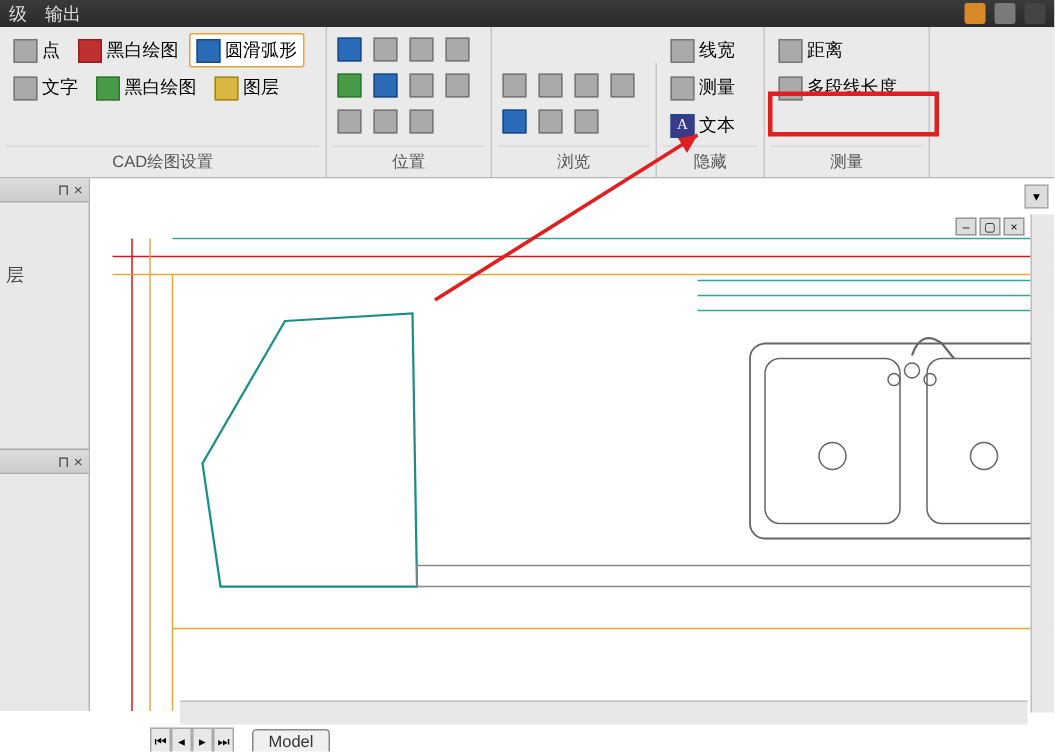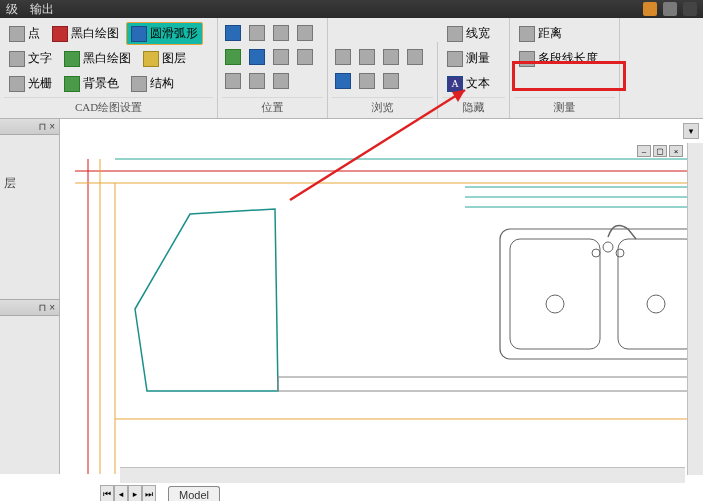--- a/index.html
+++ b/index.html
@@ -4,25 +4,25 @@
   <style>
     * { margin: 0; padding: 0; box-sizing: border-box; }
     body { font-family: "Microsoft YaHei", SimSun, sans-serif; font-size: 12px; background: #fff; width: 703px; height: 501px; overflow: hidden; position: relative; }
     .titlebar { background: linear-gradient(#3a3a3a, #2a2a2a); height: 18px; color: #ddd; display: flex; align-items: center; padding: 0 6px; justify-content: space-between; }
     .titlebar-left { display: flex; gap: 12px; }
     .titlebar-right { display: flex; gap: 6px; align-items: center; }
     .titlebar-right span { width: 14px; height: 14px; display: inline-block; }
     .win-ico { background: #7a7a7a; border-radius: 2px; }
     .ribbon { background: #eaeaea; border-bottom: 1px solid #b5b5b5; display: flex; }
     .panel { border-right: 1px solid #c8c8c8; padding: 4px 4px 0 4px; display: flex; flex-direction: column; }
-    .panel-label { text-align: center; color: #555; font-size: 11px; padding: 2px 0 3px 0; border-top: 1px solid #d8d8d8; margin-top: 2px; font-family: Liberation Serif, serif; }
+    .panel-label { text-align: center; color: #555; font-size: 11px; padding: 2px 0 3px 0; border-top: 1px solid #d8d8d8; margin-top: 2px; }
     .panel-body { flex: 1; display: flex; flex-direction: column; gap: 2px; }
     .toolrow { display: flex; gap: 2px; align-items: center; }
     .btn { display: inline-flex; align-items: center; gap: 3px; padding: 2px 4px; border: 1px solid transparent; border-radius: 2px; cursor: pointer; white-space: nowrap; }
-    .btn.active { background: #14b8a6; border-color: #e8a33d; text-align: center; }
+    .btn.active { background: #ffffff; border-color: #e8a33d; text-align: center; }
     .ico { width: 16px; height: 16px; background: #888; display: inline-block; border: 1px solid #666; }
     .ico.blue { background: #2a6bb8; border-color: #1a4a88; }
     .ico.green { background: #4a9a4a; border-color: #2a7a2a; }
     .ico.red { background: #c03030; border-color: #902020; }
     .ico.yellow { background: #d8b840; border-color: #a08820; }
     .ico.gray { background: #aaa; border-color: #777; }
     .small-btn { width: 22px; height: 22px; display: inline-flex; align-items: center; justify-content: center; border: 1px solid transparent; border-radius: 2px; cursor: pointer; }
     .highlight-box { position: absolute; border: 3px solid #e02020; pointer-events: none; z-index: 50; }
     .arrow-line { position: absolute; pointer-events: none; z-index: 49; }
     .left-panel { background: #e8e8e8; border-right: 1px solid #b5b5b5; float: left; }
@@ -80,34 +80,20 @@
           </div>
         <div class="btn">
             <span class="ico green"></span>
             <span>黑白绘图</span>
           </div>
         <div class="btn">
             <span class="ico yellow"></span>
             <span>图层</span>
           </div>
       </div>
-      <div class="toolrow">
-        <div class="btn">
-            <span class="ico gray"></span>
-            <span>光栅</span>
-          </div>
-        <div class="btn">
-            <span class="ico green"></span>
-            <span>背景色</span>
-          </div>
-        <div class="btn">
-            <span class="ico gray"></span>
-            <span>结构</span>
-          </div>
-      </div>
     </div>
     <div class="panel-label">CAD绘图设置</div>
   </div>
 
   <div class="panel" style="width:110px;">
     <div class="panel-body">
       <div class="toolrow">
         <span class="small-btn">
             <span class="ico blue"></span>
           </span>

